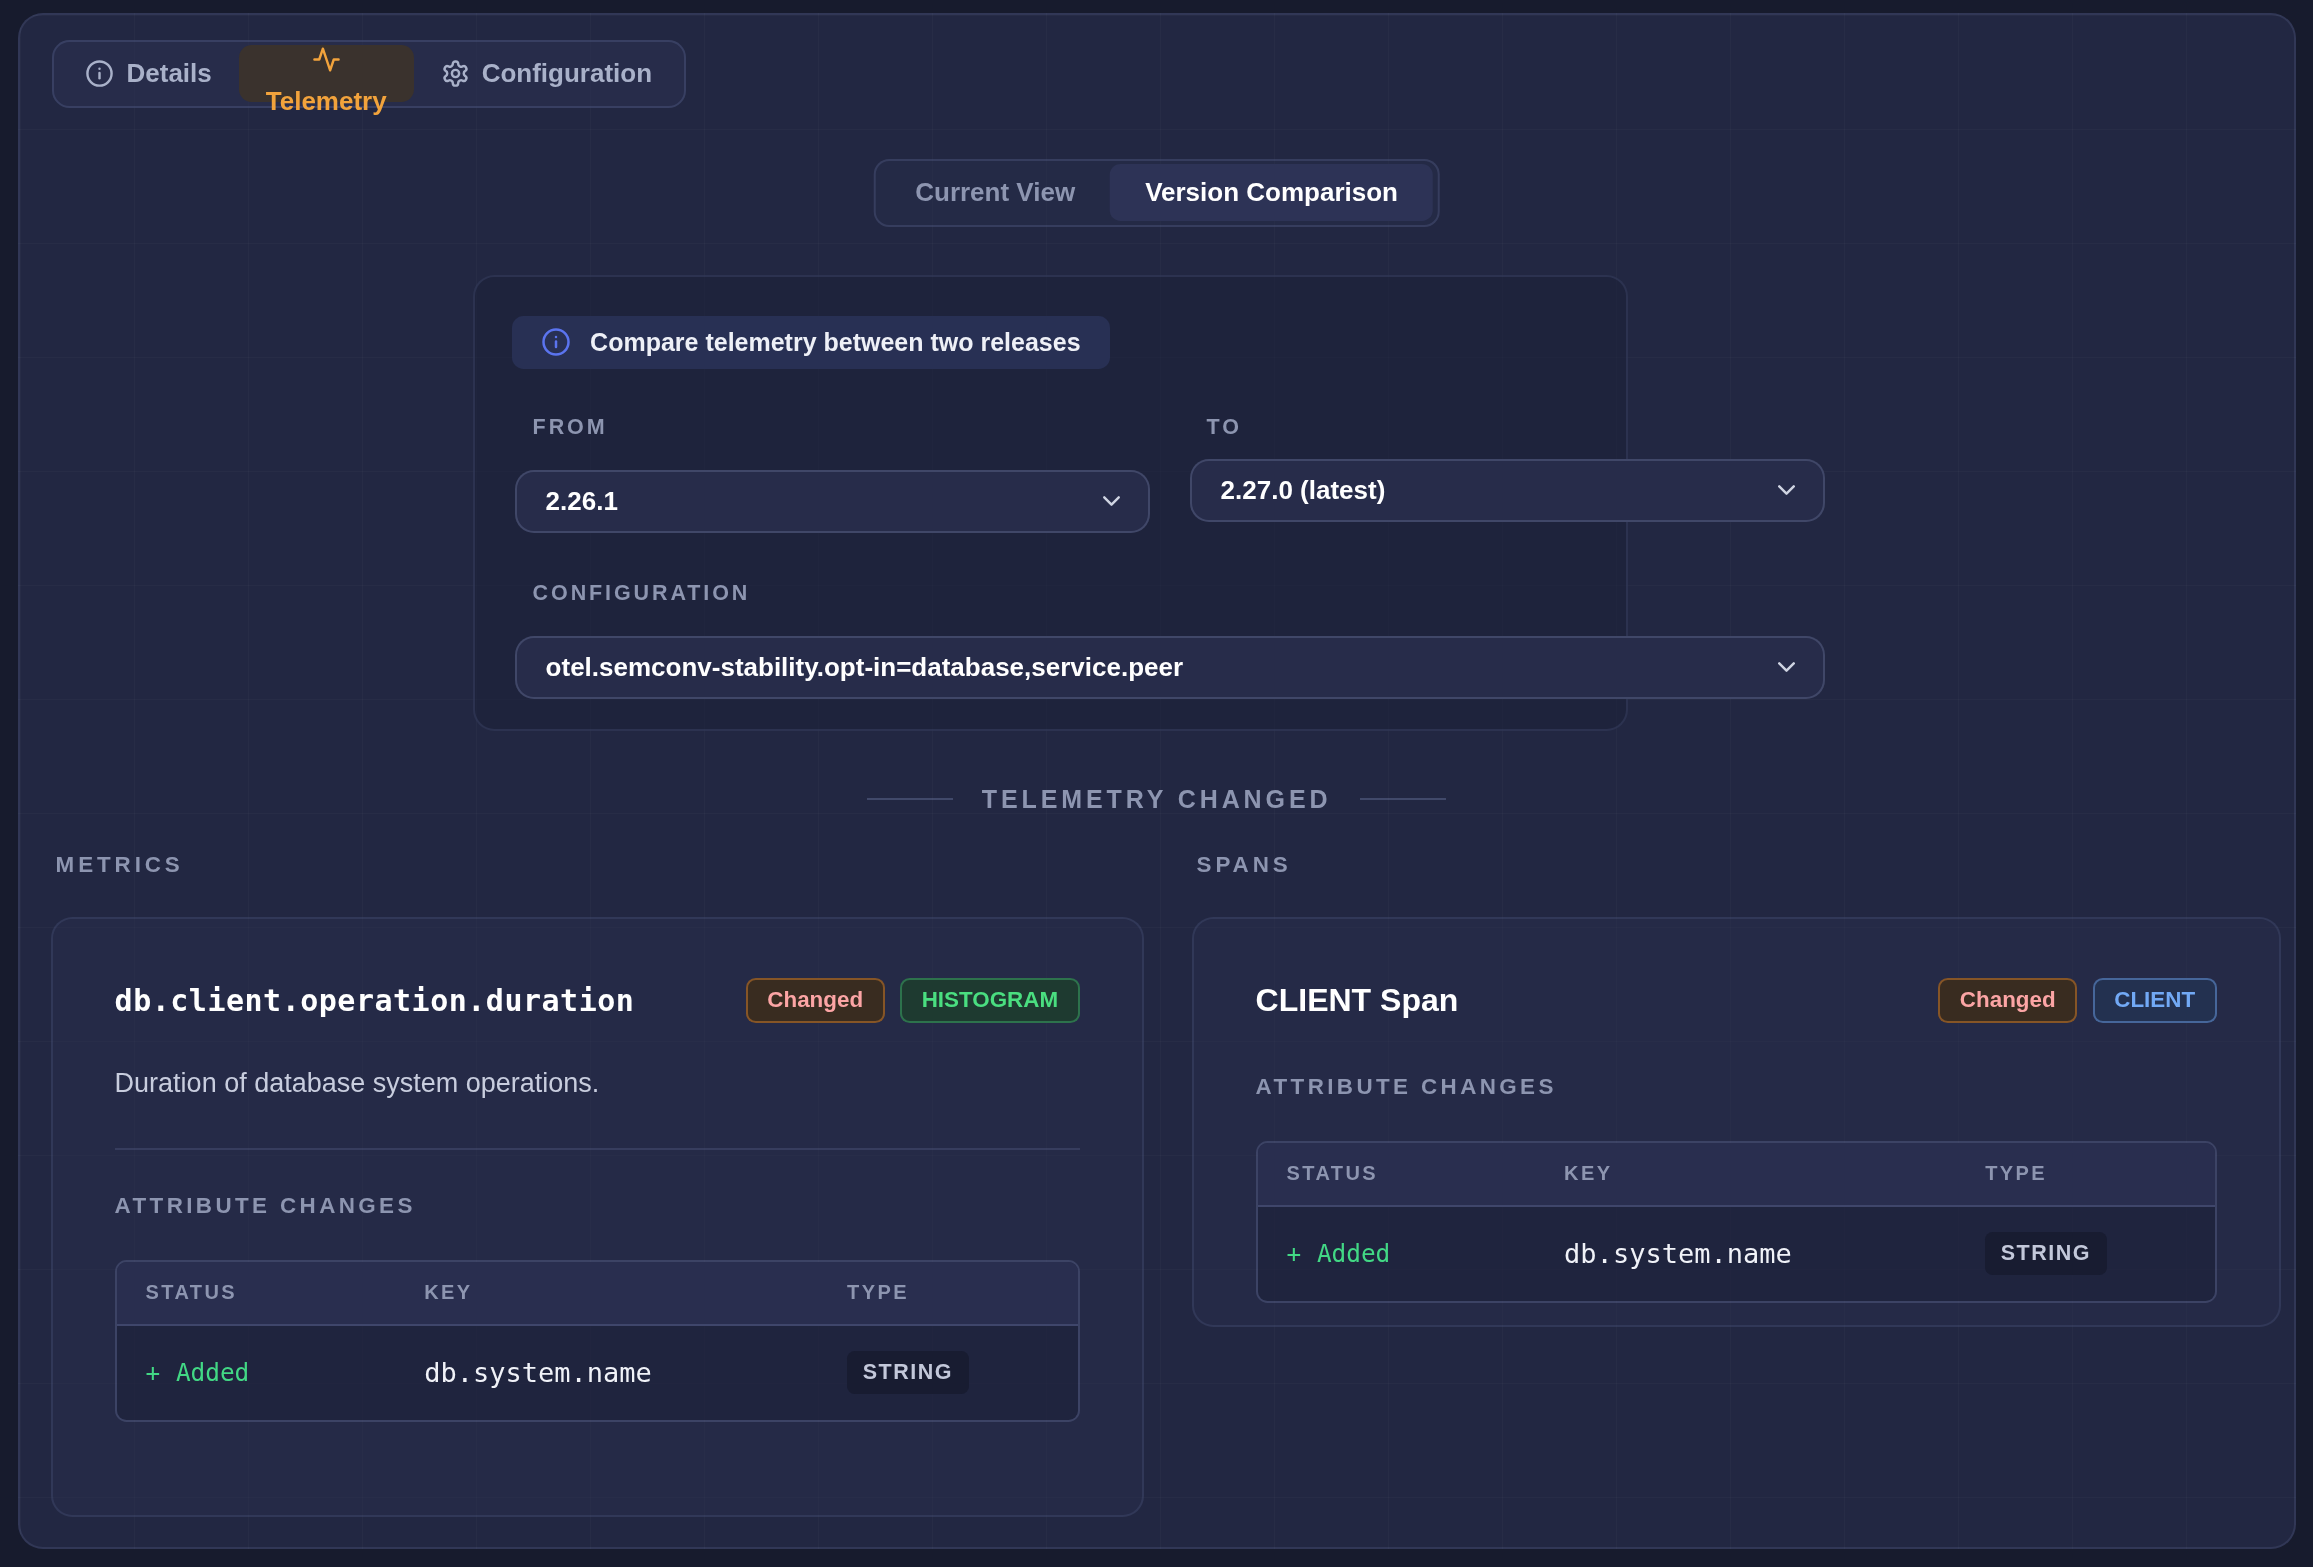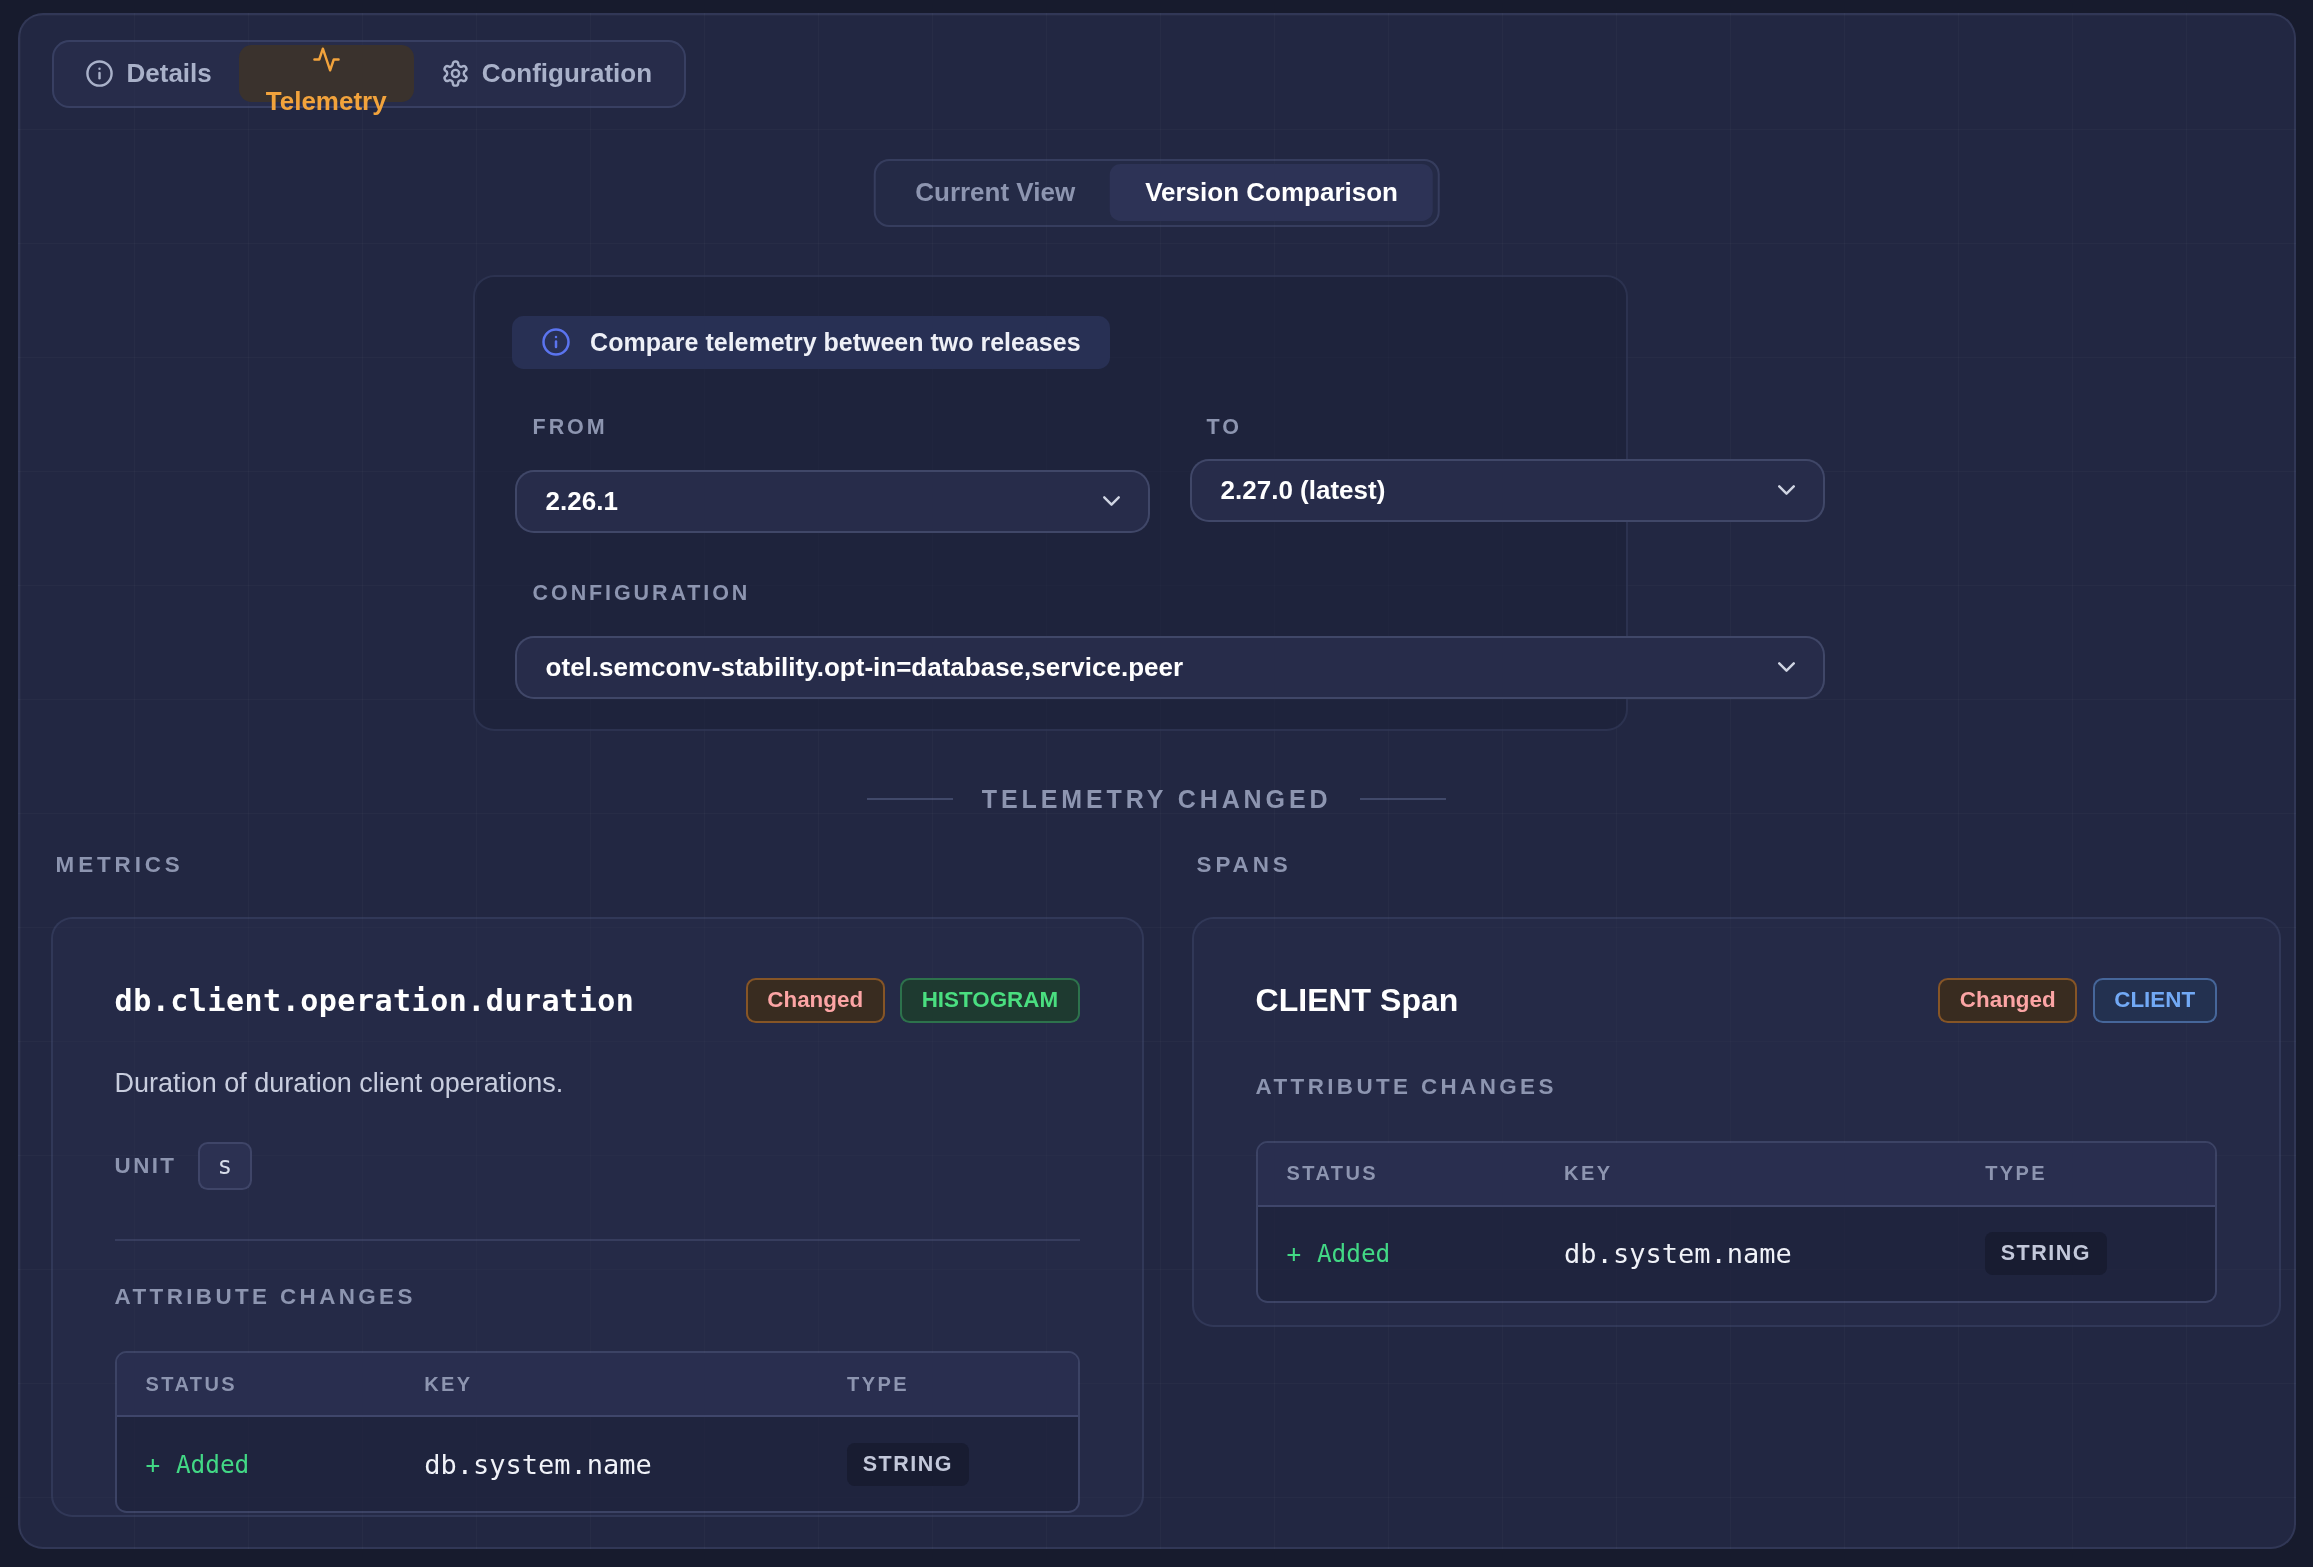--- a/index.html
+++ b/index.html
@@ -253,25 +253,21 @@
   <div class="sec-label" style="left:36px; top:837px;">METRICS</div>
 
   <div class="card metrics">
     <div class="card-head">
       <div class="card-title-mono">db.client.operation.duration</div>
       <div class="badges">
         <span class="badge orange">Changed</span>
         <span class="badge green">HISTOGRAM</span>
       </div>
     </div>
-    <div class="desc">Duration of duration client operations.</div>
-    <div class="unit-row">
-      <span class="unit-label">UNIT</span>
-      <span class="unit-chip">s</span>
-    </div>
+    <div class="desc">Duration of database system operations.</div>
     <div class="hr"></div>
     <div class="attr-label">ATTRIBUTE CHANGES</div>
     <div class="attr-table">
       <div class="t-head">
         <div class="th">STATUS</div>
         <div class="th">KEY</div>
         <div class="th">TYPE</div>
       </div>
       <div class="t-row">
         <div class="td status-added">

